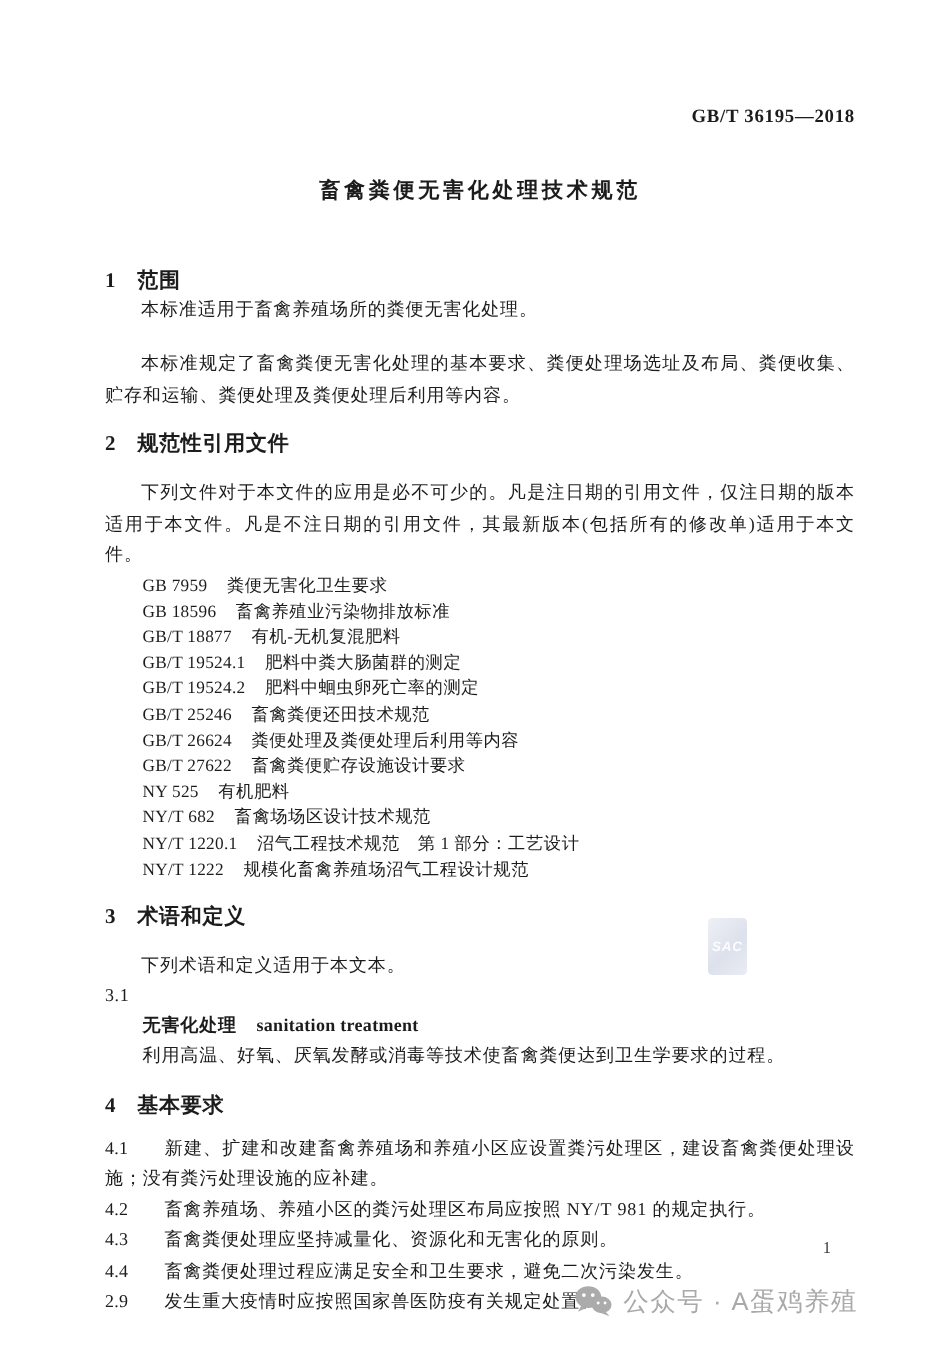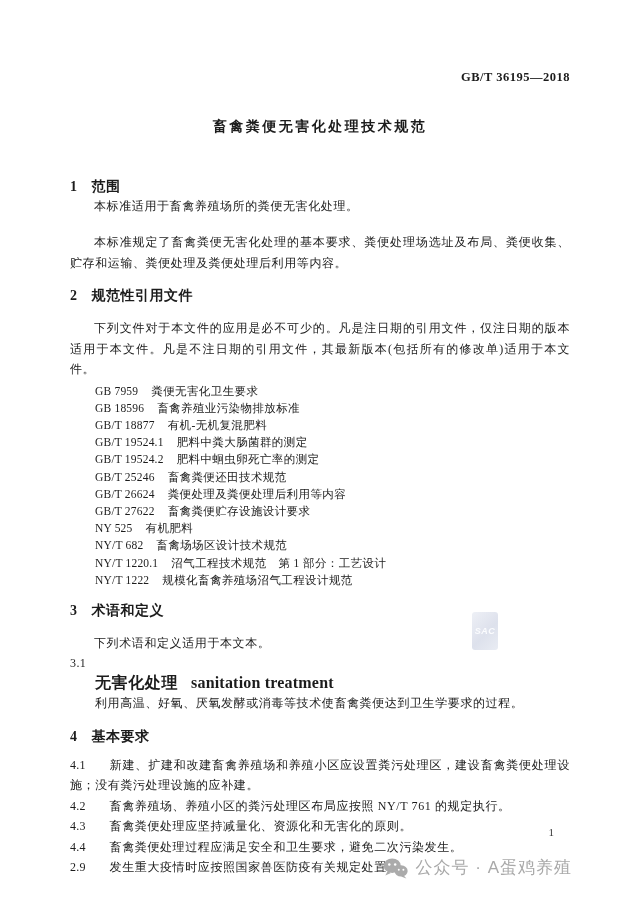--- a/index.html
+++ b/index.html
@@ -55,21 +55,21 @@
 
   .ref-list { margin-top: 3px; list-style: none; margin-left: 25px; }
   .ref-item { font-size: 11.5px; line-height: 17.2px; letter-spacing: 0.4px; }
   .ref-code { letter-spacing: 0.2px; text-align: right; }
   .ref-title { margin-left: 13px; }
 
   .sec3-heading { margin-top: 13px; }
   .sec3-intro { margin-top: 13px; line-height: 20px; }
   .term-number { font-size: 12px; line-height: 20px; letter-spacing: 0.4px; }
   .term-line {
-    font-size: 16px; line-height: 20px;
+    font-size: 12px; line-height: 20px;
     margin-left: 25px; font-weight: bold; letter-spacing: 0.6px;
   }
   .term-en { margin-left: 13px; letter-spacing: 0.2px; }
   .term-def { font-size: 12px; line-height: 20px; letter-spacing: 0.6px; margin-left: 25px; }
 
   .sec4-heading { margin-top: 15px; }
   .clause-list { margin-top: 9px; }
   .clause {
     font-size: 12px; line-height: 20.5px;
     letter-spacing: 0.6px; text-align: justify;
@@ -102,21 +102,21 @@
     color: #fbfcfe;
     letter-spacing: 0.5px;
     margin-left: 28px;
   }
 
   .footer-watermark {
     position: absolute;
     top: 856px;
     right: 62px;
     display: flex;
-    align-items: flex-end;
+    align-items: flex-start;
     gap: 8px;
     color: #a9a9a9;
     font-family: "Liberation Sans", "DejaVu Sans", sans-serif;
     font-size: 17px;
     letter-spacing: 1px;
   }
   .wechat-icon-svg { display: block; }
 </style>
 </head>
 <body>
@@ -161,21 +161,21 @@
     <div class="term-line">
       <span>无害化处理</span><span class="term-en">sanitation treatment</span>
     </div>
     <div class="term-def">利用高温、好氧、厌氧发酵或消毒等技术使畜禽粪便达到卫生学要求的过程。</div>
 
     <div class="sec-heading sec4-heading">
       <span class="sec-num">4</span><span>基本要求</span>
     </div>
     <div class="clause-list">
       <p class="clause"><span class="clause-num">4.1</span><span>新建、扩建和改建畜禽养殖场和养殖小区应设置粪污处理区，建设畜禽粪便处理设施；没有粪污处理设施的应补建。</span></p>
-      <p class="clause"><span class="clause-num">4.2</span><span>畜禽养殖场、养殖小区的粪污处理区布局应按照 NY/T 761 的规定执行。</span></p>
+      <p class="clause"><span class="clause-num">4.2</span><span>畜禽养殖场、养殖小区的粪污处理区布局应按照 NY/T 981 的规定执行。</span></p>
       <p class="clause"><span class="clause-num">4.3</span><span>畜禽粪便处理应坚持减量化、资源化和无害化的原则。</span></p>
       <p class="clause"><span class="clause-num">4.4</span><span>畜禽粪便处理过程应满足安全和卫生要求，避免二次污染发生。</span></p>
       <p class="clause"><span class="clause-num">2.9</span><span>发生重大疫情时应按照国家兽医防疫有关规定处置。</span></p>
     </div>
 
   </div>
 
   <div class="sac-watermark">SAC</div>
 
   <div class="page-number">1</div>

